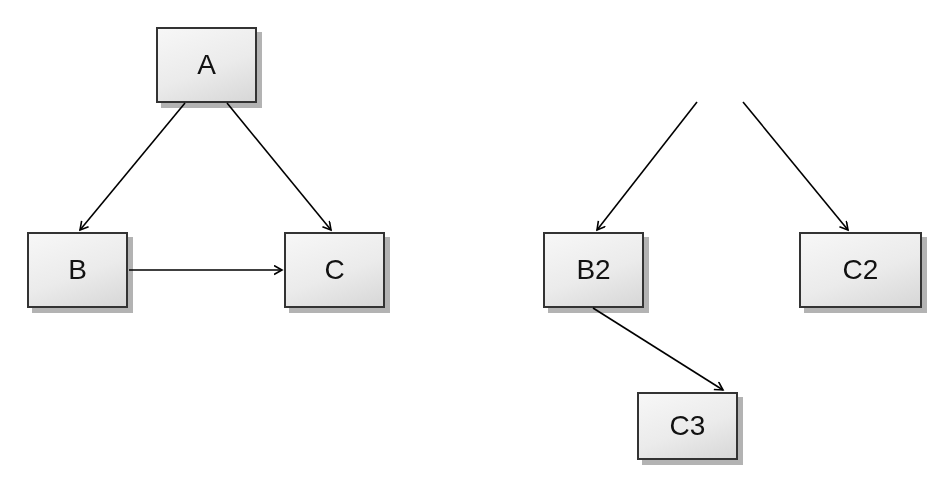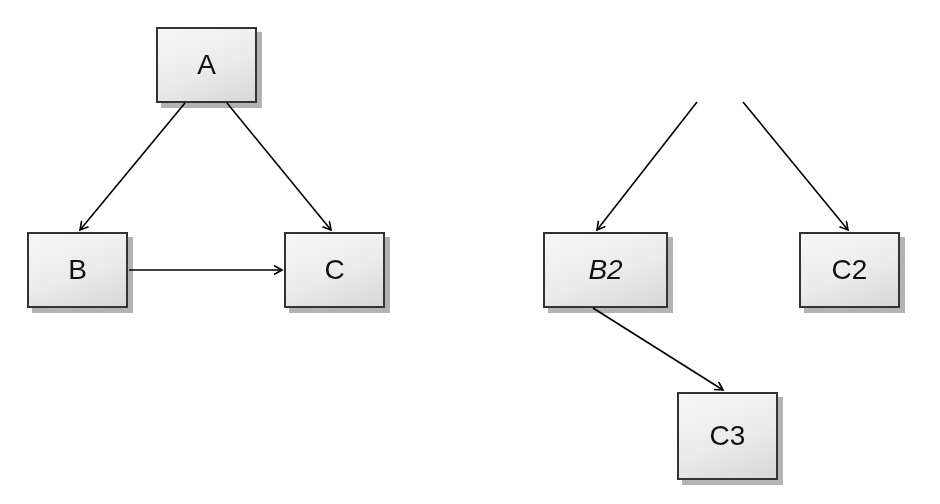--- a/index.html
+++ b/index.html
@@ -49,27 +49,27 @@
 <div class="canvas" style="width: 940px; height: 504px; --canvas-bg: #ffffff; --node-fill-top: #f7f7f7; --node-fill-mid: #ebebeb; --node-fill-bottom: #d7d7d7; --node-border: #333333; --node-shadow: #b3b3b3; --edge-color: #000000;">
   <div class="node" style="left: 156px; top: 27px; width: 101px; height: 76px;">
       <span style="color: rgb(17, 17, 17);">A</span>
     </div>
     <div class="node" style="left: 27px; top: 232px; width: 101px; height: 76px;">
       <span style="color: rgb(17, 17, 17);">B</span>
     </div>
     <div class="node" style="left: 284px; top: 232px; width: 101px; height: 76px;">
       <span style="color: rgb(17, 17, 17);">C</span>
     </div>
-    <div class="node" style="left: 543px; top: 232px; width: 125px; height: 76px; font-style: italic;">
+    <div class="node" style="left: 543px; top: 232px; width: 101px; height: 76px;">
       <span style="color: rgb(17, 17, 17);">B2</span>
     </div>
-    <div class="node" style="left: 799px; top: 232px; width: 101px; height: 76px;">
+    <div class="node" style="left: 799px; top: 232px; width: 123px; height: 76px;">
       <span style="color: rgb(17, 17, 17);">C2</span>
     </div>
-    <div class="node" style="left: 677px; top: 392px; width: 101px; height: 88px;">
+    <div class="node" style="left: 637px; top: 392px; width: 101px; height: 68px;">
       <span style="color: rgb(17, 17, 17);">C3</span>
     </div>
     <svg class="edges-layer" xmlns="http://www.w3.org/2000/svg" width="940" height="504">
     <defs>
       <marker id="arrowhead" markerUnits="userSpaceOnUse" markerWidth="14" markerHeight="12" refX="8.5" refY="5" orient="auto">
         <path d="M0.5,0.5 L8.5,5 L0.5,9.5" fill="none" stroke="#000000" stroke-width="1.6"></path>
       </marker>
     </defs>
   <line class="edge" x1="185" y1="103" x2="80" y2="230" marker-end="url(#arrowhead)"></line>
       <line class="edge" x1="227" y1="103" x2="331" y2="230" marker-end="url(#arrowhead)"></line>

